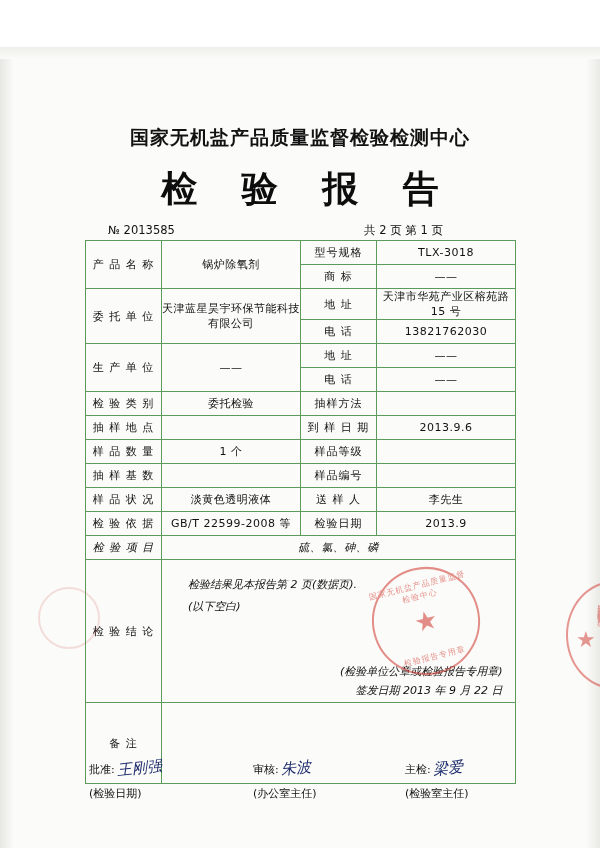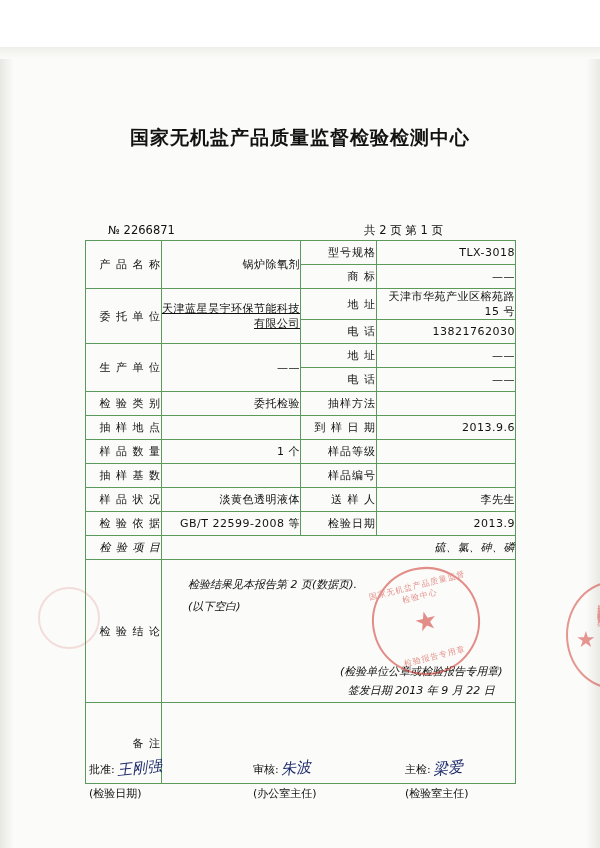--- a/index.html
+++ b/index.html
@@ -83,39 +83,38 @@
     top: 193px;
     width: 430px;
     border-collapse: collapse;
     table-layout: fixed;
   }
   table.main td {
     border: 1px solid #5c9a5c;
     font-family: "DejaVu Sans", sans-serif;
     font-size: 11px;
     color: #111;
-    text-align: right;
+    text-align: center;
     vertical-align: middle;
     padding: 0;
     height: 23px;
   }
   td.lbl {
     letter-spacing: 1px;
   }
   td.val {
     letter-spacing: 0.5px;
   }
   td.dash {
     color: #222;
     font-size: 12px;
   }
   .two-line {
     line-height: 15px;
     padding: 3px 4px;
-    text-decoration: underline;
   }
   td.tall {
     height: 40px;
     font-style: italic;
   }
   td.vlabel {
     letter-spacing: 1px;
     line-height: 19px;
   }
   .concl-body {
@@ -123,21 +122,21 @@
     padding: 14px 0 0 26px;
     line-height: 22px;
     position: relative;
     height: 100%;
     font-style: italic;
   }
   .concl-sign {
     position: absolute;
     left: 178px;
     bottom: 16px;
-    text-align: center;
+    text-align: right;
     line-height: 19px;
     font-size: 11px;
   }
 
   
   .footer {
     position: absolute;
     left: 85px;
     top: 712px;
     width: 430px;
@@ -239,24 +238,25 @@
 <body>
 
 <div class="page">
   <div class="paper-edge-left"></div>
   <div class="paper-edge-right"></div>
   <div class="paper-edge-top"></div>
   <div class="paper-edge-bottom"></div>
 
   <div class="header">
     <div class="org-title">国家无机盐产品质量监督检验检测中心</div>
+    <div class="doc-title">检 验 报 告</div>
   </div>
 
   <div class="meta-row">
-    <span class="meta-no">№  2266871</span>
+    <span class="meta-no">№  2013585</span>
     <span class="meta-pages">共 2 页  第 1 页</span>
   </div>
 
   <table class="main">
     <colgroup>
       <col style="width:76px">
       <col style="width:139px">
       <col style="width:76px">
       <col style="width:139px">
     </colgroup>

